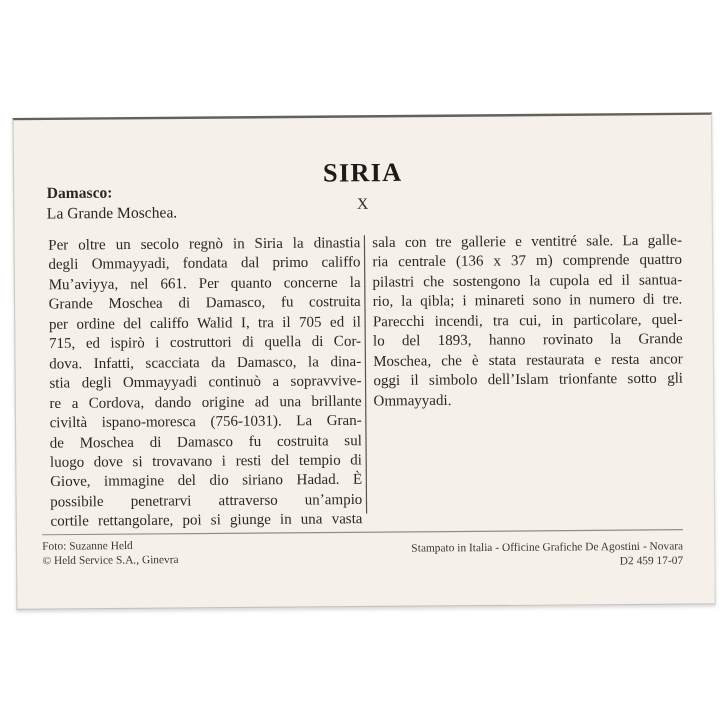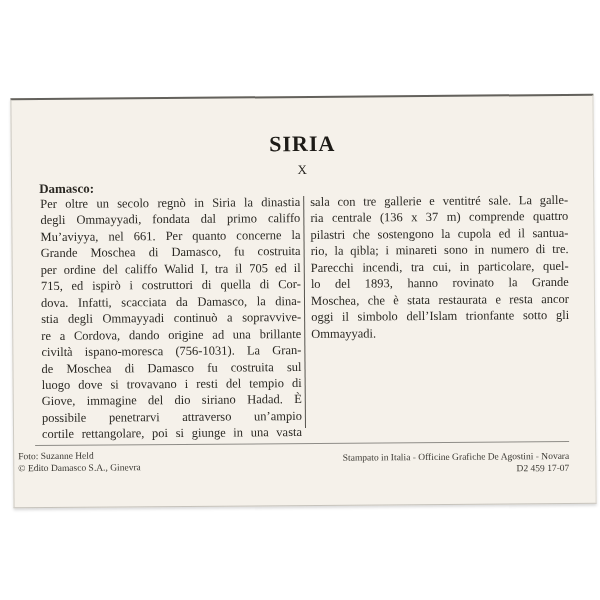--- a/index.html
+++ b/index.html
@@ -26,21 +26,21 @@
     border-left:1px solid var(--edge-light);
     border-right:1px solid #dad7d0;
     border-bottom:1px solid #c6c3bc;
     box-shadow:0 2px 3px rgba(0,0,0,0.15);
     transform:rotate(-0.45deg);
     transform-origin:50% 50%;
     color:var(--ink);
   }
   .location-block{
     position:absolute; left:27px; top:52px;
-    font-size:13px; line-height:17px;margin-top:28px;
+    font-size:13px; line-height:17px;
   }
   .location-heading{font-weight:bold;}
   .country-title{
     position:absolute; left:0; top:33px; width:100%;
     text-align:center;
     font-size:22px; font-weight:bold;
     letter-spacing:1px;
     color:#1d1b17;
   }
   .series-numeral{
@@ -71,40 +71,41 @@
     width:1px; height:232px;
     background:#55534d;
   }
   .footer-rule{
     position:absolute;
     left:21px; top:345px;
     width:534px; height:1px;
     background:var(--rule);
   }
   .credits{
-    position:absolute; left:4px; top:351px;
+    position:absolute; left:21px; top:351px;
     font-size:9.5px; line-height:11.5px;
     color:#3a3832;
   }
   .printer{
     position:absolute; right:26px; top:355px;
     width:300px;
     text-align:right;
     font-size:9.5px; line-height:11.5px;
     color:#3a3832;
   }
   .printer .tline, .credits .tline{white-space:nowrap;}
 </style>
 </head>
 <body>
 
 <div class="card">
 
   <div class="location-block">
     <div class="location-heading">Damasco:</div>
+    <div class="subject-line">La Grande Moschea.</div>
   </div>
 
   <div class="country-title">SIRIA</div>
 
   <div class="series-numeral">X</div>
 
   <div class="column col-left">
       <div class="tline">Per oltre un secolo regnò in Siria la dinastia</div>
       <div class="tline">degli Ommayyadi, fondata dal primo califfo</div>
       <div class="tline">Mu’aviyya, nel 661. Per quanto concerne la</div>
@@ -133,21 +134,21 @@
       <div class="tline">lo del 1893, hanno rovinato la Grande</div>
       <div class="tline">Moschea, che è stata restaurata e resta ancor</div>
       <div class="tline">oggi il simbolo dell’Islam trionfante sotto gli</div>
       <div class="tline">Ommayyadi.</div>
     </div>
 
   <div class="footer-rule"></div>
 
   <div class="credits">
       <div class="tline">Foto: Suzanne Held</div>
-      <div class="tline">© Edito Damasco S.A., Ginevra</div>
+      <div class="tline">© Held Service S.A., Ginevra</div>
     </div>
 
   <div class="printer">
       <div class="tline">Stampato in Italia - Officine Grafiche De Agostini - Novara</div>
       <div class="tline">D2 459 17-07</div>
     </div>
 
 </div>
 
 </body></html>

